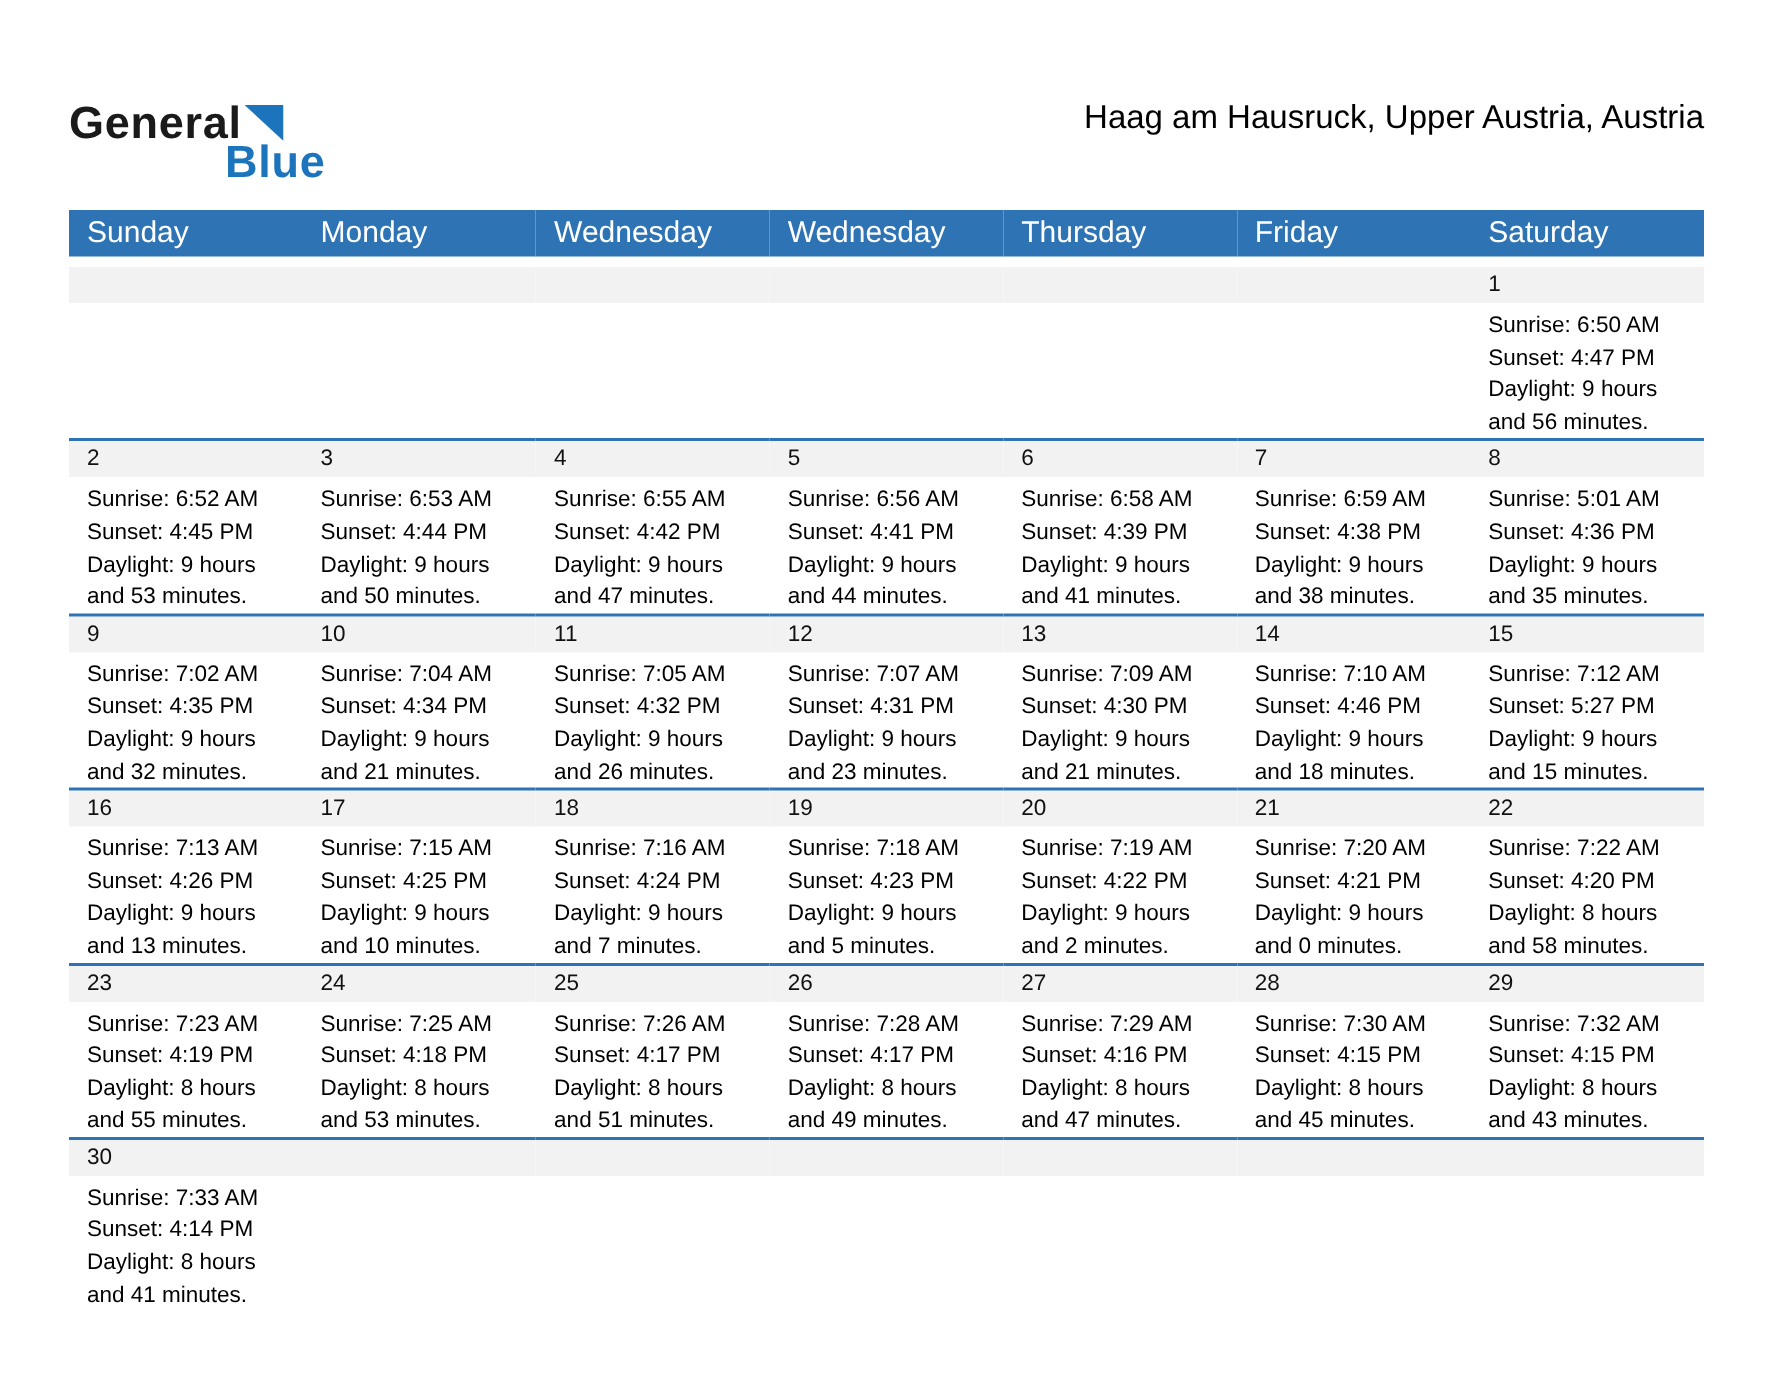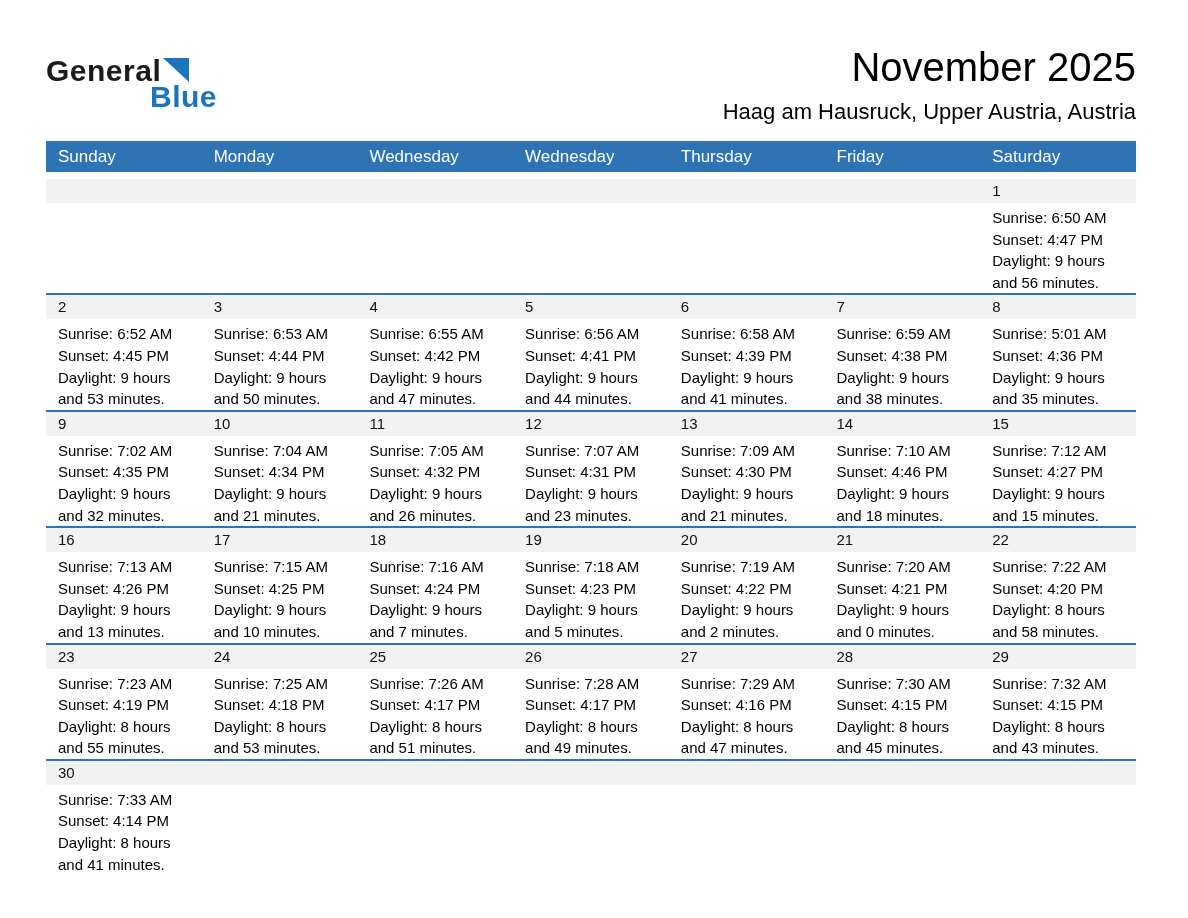--- a/index.html
+++ b/index.html
@@ -11,21 +11,21 @@
     color: #000000;
     overflow: hidden;
   }
   .page { padding: 0 52px 0 46px; }
 
   
   .header {
     display: flex;
     justify-content: space-between;
     align-items: flex-start;
-    padding-top: 44px;
+    padding-top: 56px;
     margin-bottom: 16px;
   }
   .logo { padding-top: 12px; line-height: 1; }
   .logo-line1 { display: flex; align-items: flex-start; }
   .logo-general {
     font-size: 30px;
     font-weight: bold;
     color: #1a1a1a;
     letter-spacing: 0.5px;
   }
@@ -55,21 +55,21 @@
   
   table.calendar {
     width: 100%;
     border-collapse: collapse;
     table-layout: fixed;
   }
   thead th {
     background: var(--header-bg, #2E74B5);
     color: #ffffff;
     font-weight: 400;
-    font-size: 17px;
+    font-size: 20px;
     text-align: left;
     height: 31px;
     padding: 0 0 0 12px;
     vertical-align: middle;
   }
   tbody tr { border-top: 2px solid var(--header-bg, #2E74B5); }
   tbody tr:first-child { border-top: none; }
   tbody td {
     vertical-align: top;
     height: 109px;
@@ -99,21 +99,20 @@
     <div class="logo">
       <div class="logo-line1">
         <span class="logo-general">General</span>
         <svg class="logo-triangle" width="26" height="24" viewBox="0 0 26 24" aria-hidden="true">
           <polygon points="0,0 26,0 26,24" fill="#1C75BC"></polygon>
         </svg>
       </div>
       <div class="logo-blue">Blue</div>
     </div>
     <div class="titles">
-      <div class="month-title">November 2025</div>
       <div class="location">Haag am Hausruck, Upper Austria, Austria</div>
     </div>
   </div>
 
   <table class="calendar">
     <thead>
       <tr id="weekday-row">
           <th>Sunday</th>
           <th>Monday</th>
           <th>Wednesday</th>
@@ -270,21 +269,21 @@
               <div>Sunrise: 7:10 AM</div>
               <div>Sunset: 4:46 PM</div>
               <div>Daylight: 9 hours</div>
               <div>and 18 minutes.</div>
             </div>
           </td>
           <td>
             <div class="daynum">15</div>
             <div class="details">
               <div>Sunrise: 7:12 AM</div>
-              <div>Sunset: 4:27 PM</div>
+              <div>Sunset: 5:27 PM</div>
               <div>Daylight: 9 hours</div>
               <div>and 15 minutes.</div>
             </div>
           </td>
         </tr>
         <tr>
           <td>
             <div class="daynum">16</div>
             <div class="details">
               <div>Sunrise: 7:13 AM</div>

